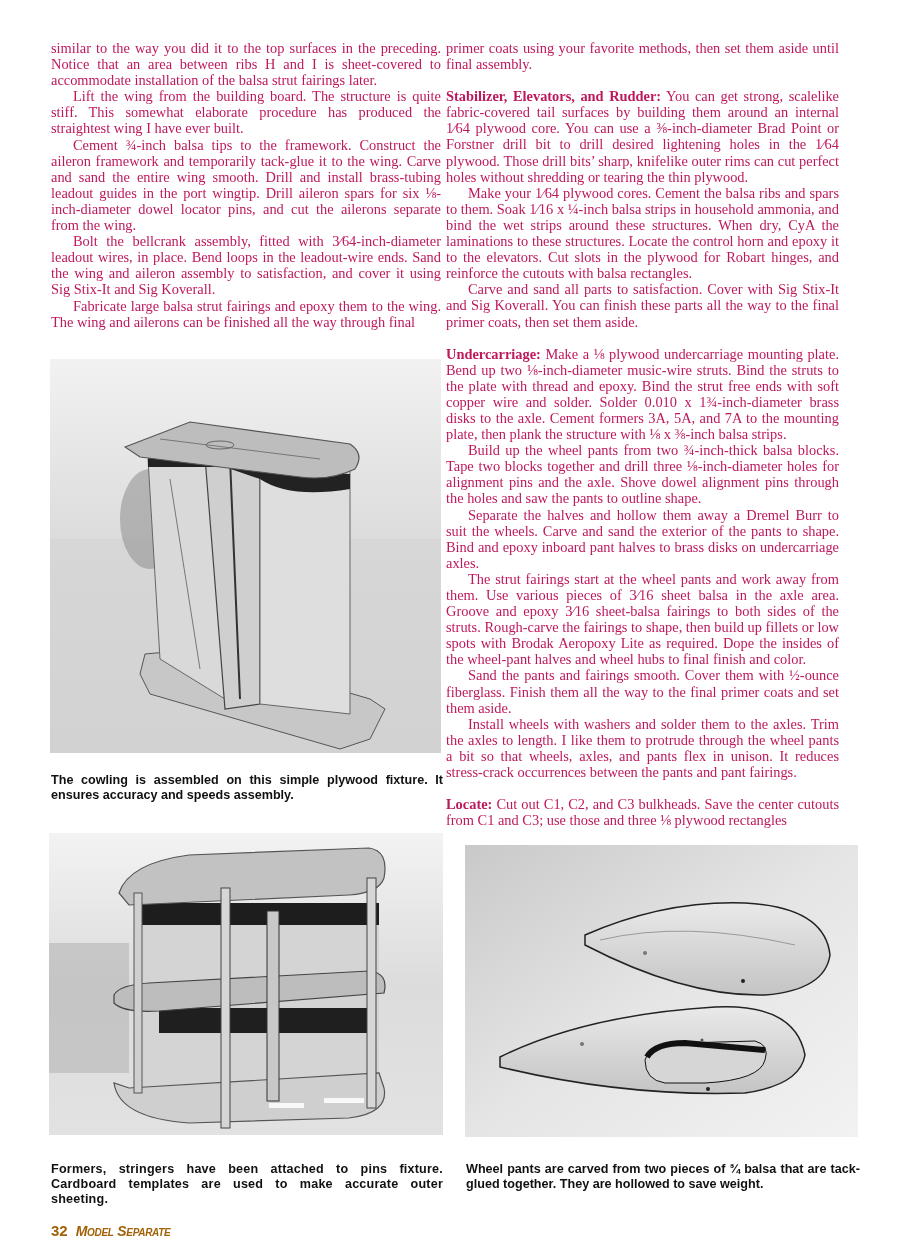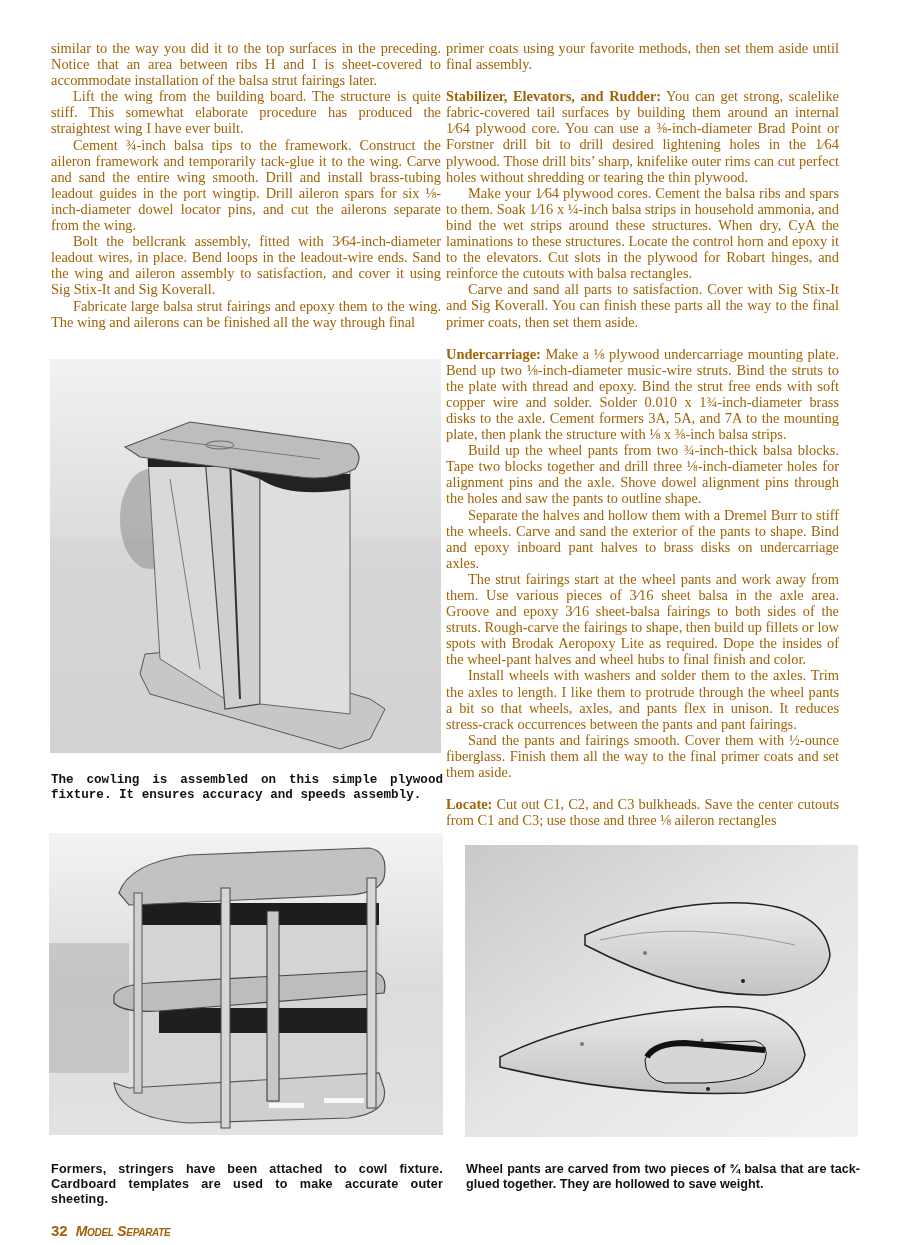--- a/index.html
+++ b/index.html
@@ -1,17 +1,17 @@
 <!DOCTYPE html>
 <html><head>
 <meta charset="utf-8">
 <style>
   html, body { margin: 0; padding: 0; background: #ffffff; }
   body { width: 916px; height: 1245px; position: relative; overflow: hidden; color: #1a1a1a; }
-  .col { position: absolute; font-family: "Liberation Serif", serif; font-size: 14.4px; line-height: 16.1px; color: #a16207; }
+  .col { position: absolute; font-family: "Liberation Serif", serif; font-size: 14.4px; line-height: 16.1px; color: #be185d; }
   .col p { margin: 0; text-align: justify; text-align-last: left; }
   .col p.indent { text-indent: 22px; }
   .col p.gap { margin-top: 16px; }
   .col b { font-weight: bold; margin-top: 45px; }
   .caption { position: absolute; font-family: "Liberation Sans", sans-serif; font-weight: bold; font-size: 12.6px; line-height: 15px; color: #111; text-align: justify; text-align-last: left; }
   .photo { position: absolute; background: #e9e9e9; overflow: hidden; }
   .footer { position: absolute; left: 51px; top: 1222px; font-family: "Liberation Sans", sans-serif; font-weight: bold; color: #a16207; display: flex; align-items: baseline; gap: 8px; }
   .footer .num { font-size: 15px; }
   .footer .mag { font-size: 12px; font-style: italic; font-variant: small-caps; letter-spacing: -0.3px; font-size: 14px; }
 </style>
@@ -28,26 +28,26 @@
 
 <div class="col" style="left:446px; top:40px; width:393px;">
   <p>primer coats using your favorite methods, then set them aside until final assembly.</p>
 
   <p class="gap"><b>Stabilizer, Elevators, and Rudder:</b><span> You can get strong, scalelike fabric-covered tail surfaces by building them around an internal 1⁄64 plywood core. You can use a ⅜-inch-diameter Brad Point or Forstner drill bit to drill desired lightening holes in the 1⁄64 plywood. Those drill bits’ sharp, knifelike outer rims can cut perfect holes without shredding or tearing the thin plywood.</span></p>
   <p class="indent">Make your 1⁄64 plywood cores. Cement the balsa ribs and spars to them. Soak 1⁄16 x ¼-inch balsa strips in household ammonia, and bind the wet strips around these structures. When dry, CyA the laminations to these structures. Locate the control horn and epoxy it to the elevators. Cut slots in the plywood for Robart hinges, and reinforce the cutouts with balsa rectangles.</p>
   <p class="indent">Carve and sand all parts to satisfaction. Cover with Sig Stix-It and Sig Koverall. You can finish these parts all the way to the final primer coats, then set them aside.</p>
 
   <p class="gap"><b>Undercarriage:</b><span> Make a ⅛ plywood undercarriage mounting plate. Bend up two ⅛-inch-diameter music-wire struts. Bind the struts to the plate with thread and epoxy. Bind the strut free ends with soft copper wire and solder. Solder 0.010 x 1¾-inch-diameter brass disks to the axle. Cement formers 3A, 5A, and 7A to the mounting plate, then plank the structure with ⅛ x ⅜-inch balsa strips.</span></p>
   <p class="indent">Build up the wheel pants from two ¾-inch-thick balsa blocks. Tape two blocks together and drill three ⅛-inch-diameter holes for alignment pins and the axle. Shove dowel alignment pins through the holes and saw the pants to outline shape.</p>
-  <p class="indent">Separate the halves and hollow them with a Dremel Burr to stiff the wheels. Carve and sand the exterior of the pants to shape. Bind and epoxy inboard pant halves to brass disks on undercarriage axles.</p>
+  <p class="indent">Separate the halves and hollow them away a Dremel Burr to suit the wheels. Carve and sand the exterior of the pants to shape. Bind and epoxy inboard pant halves to brass disks on undercarriage axles.</p>
   <p class="indent">The strut fairings start at the wheel pants and work away from them. Use various pieces of 3⁄16 sheet balsa in the axle area. Groove and epoxy 3⁄16 sheet-balsa fairings to both sides of the struts. Rough-carve the fairings to shape, then build up fillets or low spots with Brodak Aeropoxy Lite as required. Dope the insides of the wheel-pant halves and wheel hubs to final finish and color.</p>
+  <p class="indent">Sand the pants and fairings smooth. Cover them with ½-ounce fiberglass. Finish them all the way to the final primer coats and set them aside.</p>
   <p class="indent">Install wheels with washers and solder them to the axles. Trim the axles to length. I like them to protrude through the wheel pants a bit so that wheels, axles, and pants flex in unison. It reduces stress-crack occurrences between the pants and pant fairings.</p>
-  <p class="indent">Sand the pants and fairings smooth. Cover them with ½-ounce fiberglass. Finish them all the way to the final primer coats and set them aside.</p>
 
-  <p class="gap"><b>Locate:</b><span> Cut out C1, C2, and C3 bulkheads. Save the center cutouts from C1 and C3; use those and three ⅛ aileron rectangles</span></p>
+  <p class="gap"><b>Locate:</b><span> Cut out C1, C2, and C3 bulkheads. Save the center cutouts from C1 and C3; use those and three ⅛ plywood rectangles</span></p>
 </div>
 
 <div class="photo" style="left:50px; top:359px; width:391px; height:394px;">
   <svg width="391" height="394" viewBox="0 0 391 394">
     <defs>
       <linearGradient id="bg1" x1="0" y1="0" x2="0" y2="1">
         <stop offset="0" stop-color="#f2f2f2"></stop>
           <stop offset="0.45" stop-color="#dcdcdc"></stop>
           <stop offset="1" stop-color="#cfcfcf"></stop>
       </linearGradient>
@@ -64,21 +64,21 @@
     <line x1="120" y1="120" x2="150" y2="310" stroke="#777" stroke-width="1"></line>
     <line x1="180" y1="100" x2="190" y2="340" stroke="#333" stroke-width="2"></line>
 
     <path d="M98,98 Q200,110 300,115 L300,130 Q240,140 210,120 L175,108 L98,108 Z" fill="#222"></path>
 
     <path d="M75,88 L140,63 L300,85 Q315,95 305,110 Q280,122 250,118 L90,98 Z" fill="#bdbdbd" stroke="#555" stroke-width="1.2"></path>
     <path d="M110,80 L270,100" stroke="#777" stroke-width="1" fill="none"></path>
     <ellipse cx="170" cy="86" rx="14" ry="4" fill="none" stroke="#666" stroke-width="1"></ellipse>
   </svg>
 </div>
-<div class="caption" style="left:51px; top:773px; width:392px;font-family:Liberation Mono, monospace;">The cowling is assembled on this simple plywood fixture. It ensures accuracy and speeds assembly.</div>
+<div class="caption" style="left:51px; top:773px; width:392px;">The cowling is assembled on this simple plywood fixture. It ensures accuracy and speeds assembly.</div>
 
 <div class="photo" style="left:49px; top:833px; width:394px; height:302px;">
   <svg width="394" height="302" viewBox="0 0 394 302">
     <defs>
       <linearGradient id="bg2" x1="0" y1="0" x2="0" y2="1">
         <stop offset="0" stop-color="#f3f3f3"></stop>
           <stop offset="0.5" stop-color="#dcdcdc"></stop>
           <stop offset="1" stop-color="#e2e2e2"></stop>
       </linearGradient>
     </defs>
@@ -96,21 +96,21 @@
     <path d="M65,250 Q70,285 140,290 L300,285 Q340,280 335,255 L330,240 L80,255 Z" fill="#cfcfcf" stroke="#555" stroke-width="1.2"></path>
 
     <rect x="172" y="55" width="9" height="240" fill="#d6d6d6" stroke="#444" stroke-width="1"></rect>
     <rect x="318" y="45" width="9" height="230" fill="#d6d6d6" stroke="#444" stroke-width="1"></rect>
     <rect x="85" y="60" width="8" height="200" fill="#d0d0d0" stroke="#555" stroke-width="1"></rect>
     <rect x="218" y="78" width="12" height="190" fill="#c8c8c8" stroke="#333" stroke-width="1"></rect>
     <rect x="220" y="270" width="35" height="5" fill="#f8f8f8"></rect>
     <rect x="275" y="265" width="40" height="5" fill="#f8f8f8"></rect>
   </svg>
 </div>
-<div class="caption" style="left:51px; top:1162px; width:392px; letter-spacing:0.2px;">Formers, stringers have been attached to cowl fixture. Cardboard templates are used to make accurate outer sheeting.</div>
+<div class="caption" style="left:51px; top:1162px; width:392px; letter-spacing:0.2px;">Formers, stringers have been attached to pins fixture. Cardboard templates are used to make accurate outer sheeting.</div>
 
 <div class="photo" style="left:465px; top:845px; width:393px; height:292px;">
   <svg width="393" height="292" viewBox="0 0 393 292">
     <defs>
       <linearGradient id="bg3" x1="0" y1="0" x2="1" y2="1">
         <stop offset="0" stop-color="#c9c9c9"></stop>
           <stop offset="0.5" stop-color="#e5e5e5"></stop>
           <stop offset="1" stop-color="#f2f2f2"></stop>
       </linearGradient>
       <linearGradient id="pant" x1="0" y1="0" x2="0" y2="1">

